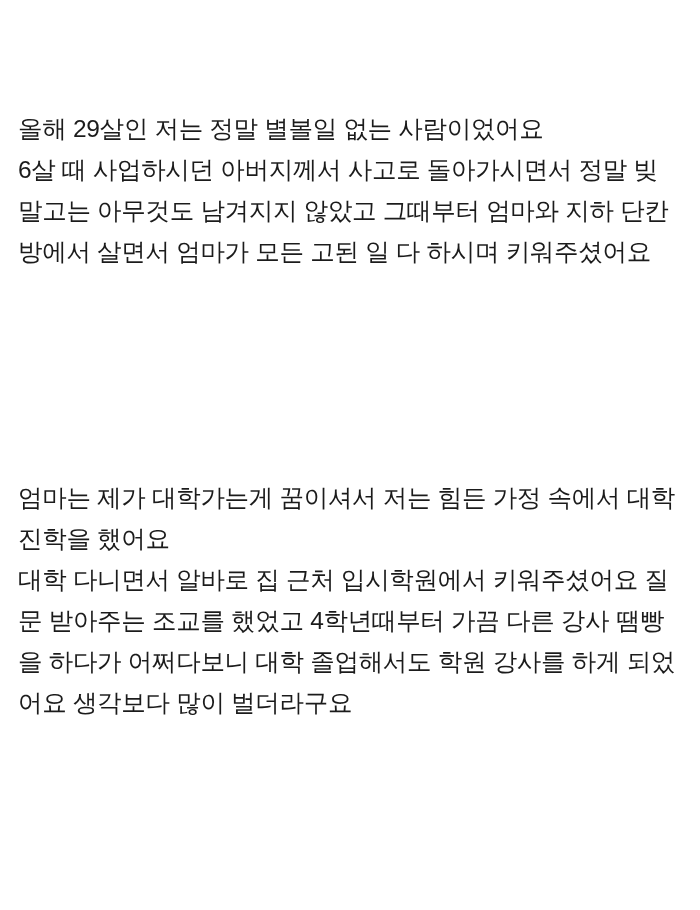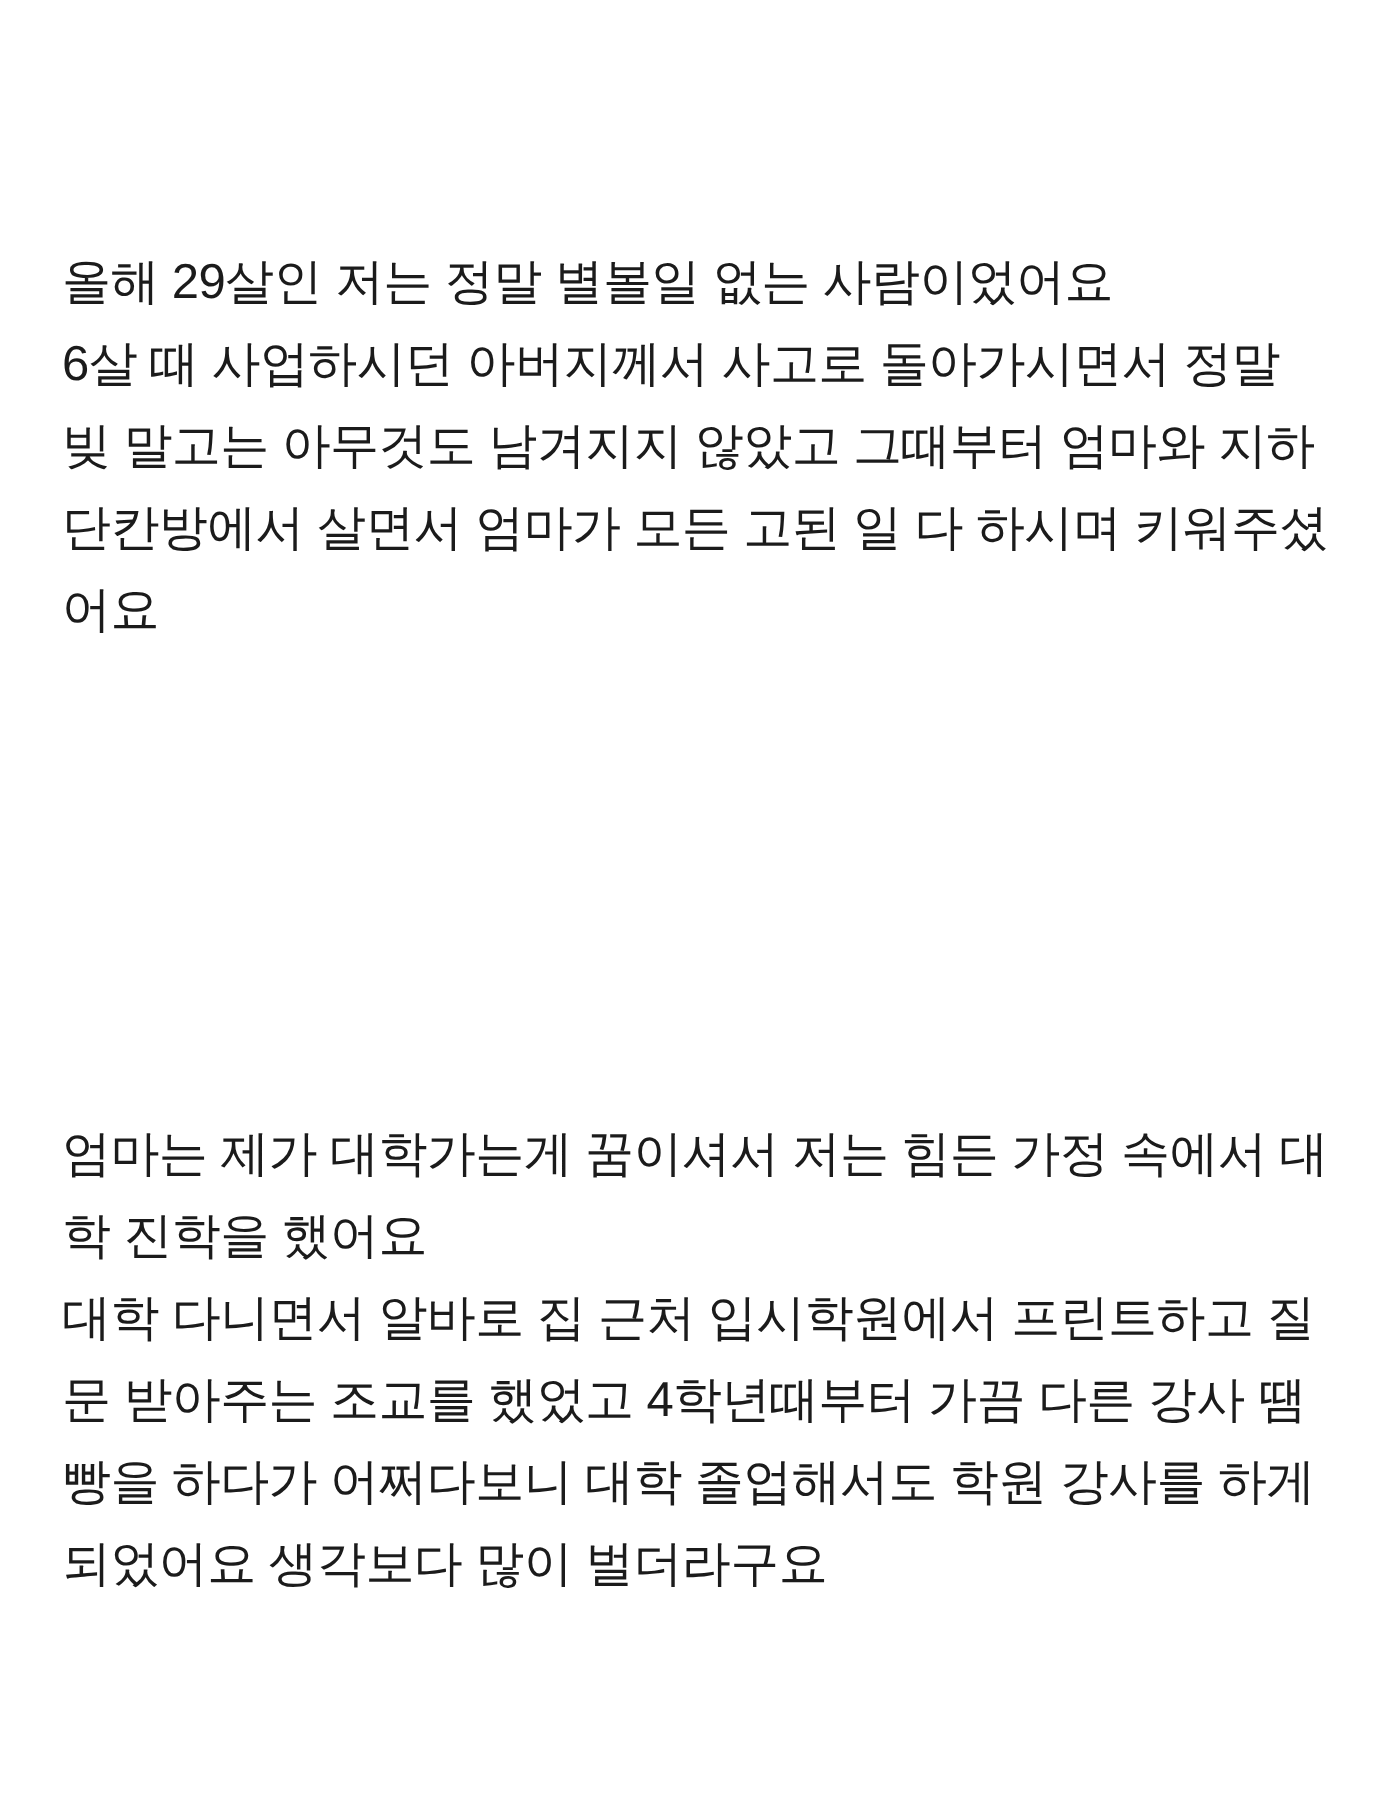--- a/index.html
+++ b/index.html
@@ -22,38 +22,38 @@
     background: #ffffff;
   }
   .text-body {
     font-size: 24.5px;
     line-height: 41px;
     letter-spacing: -0.3px;
     white-space: pre-wrap;
     word-break: break-all;
   }
   .para {
-    margin: 13px;
+    margin: 0;
     white-space: pre-wrap;
     word-break: break-all;
     font-size: 24.5px;
     line-height: 41px;
     letter-spacing: -0.3px;
     color: #1b1b1b;
   }
   .gap {
     height: 41px;
   }
 </style>
 </head>
 <body>
 
 <div class="page">
   <div class="text-body">
     <p class="para">올해 29살인 저는 정말 별볼일 없는 사람이었어요
 6살 때 사업하시던 아버지께서 사고로 돌아가시면서 정말 빚 말고는 아무것도 남겨지지 않았고 그때부터 엄마와 지하 단칸방에서 살면서 엄마가 모든 고된 일 다 하시며 키워주셨어요</p>
     <div class="gap"></div>
     <p class="para">엄마는 제가 대학가는게 꿈이셔서 저는 힘든 가정 속에서 대학 진학을 했어요
-대학 다니면서 알바로 집 근처 입시학원에서 프린트하고 질문 받아주는 조교를 했었고 4학년때부터 가끔 다른 강사 땜빵을 하다가 어쩌다보니 대학 졸업해서도 학원 강사를 하게 되었어요 생각보다 많이 벌더라구요</p>
+대학 다니면서 알바로 집 근처 입시학원에서 키워주셨어요 질문 받아주는 조교를 했었고 4학년때부터 가끔 다른 강사 땜빵을 하다가 어쩌다보니 대학 졸업해서도 학원 강사를 하게 되었어요 생각보다 많이 벌더라구요</p>
     <div class="gap"></div>
     
   </div>
 </div>
 
 </body></html>

